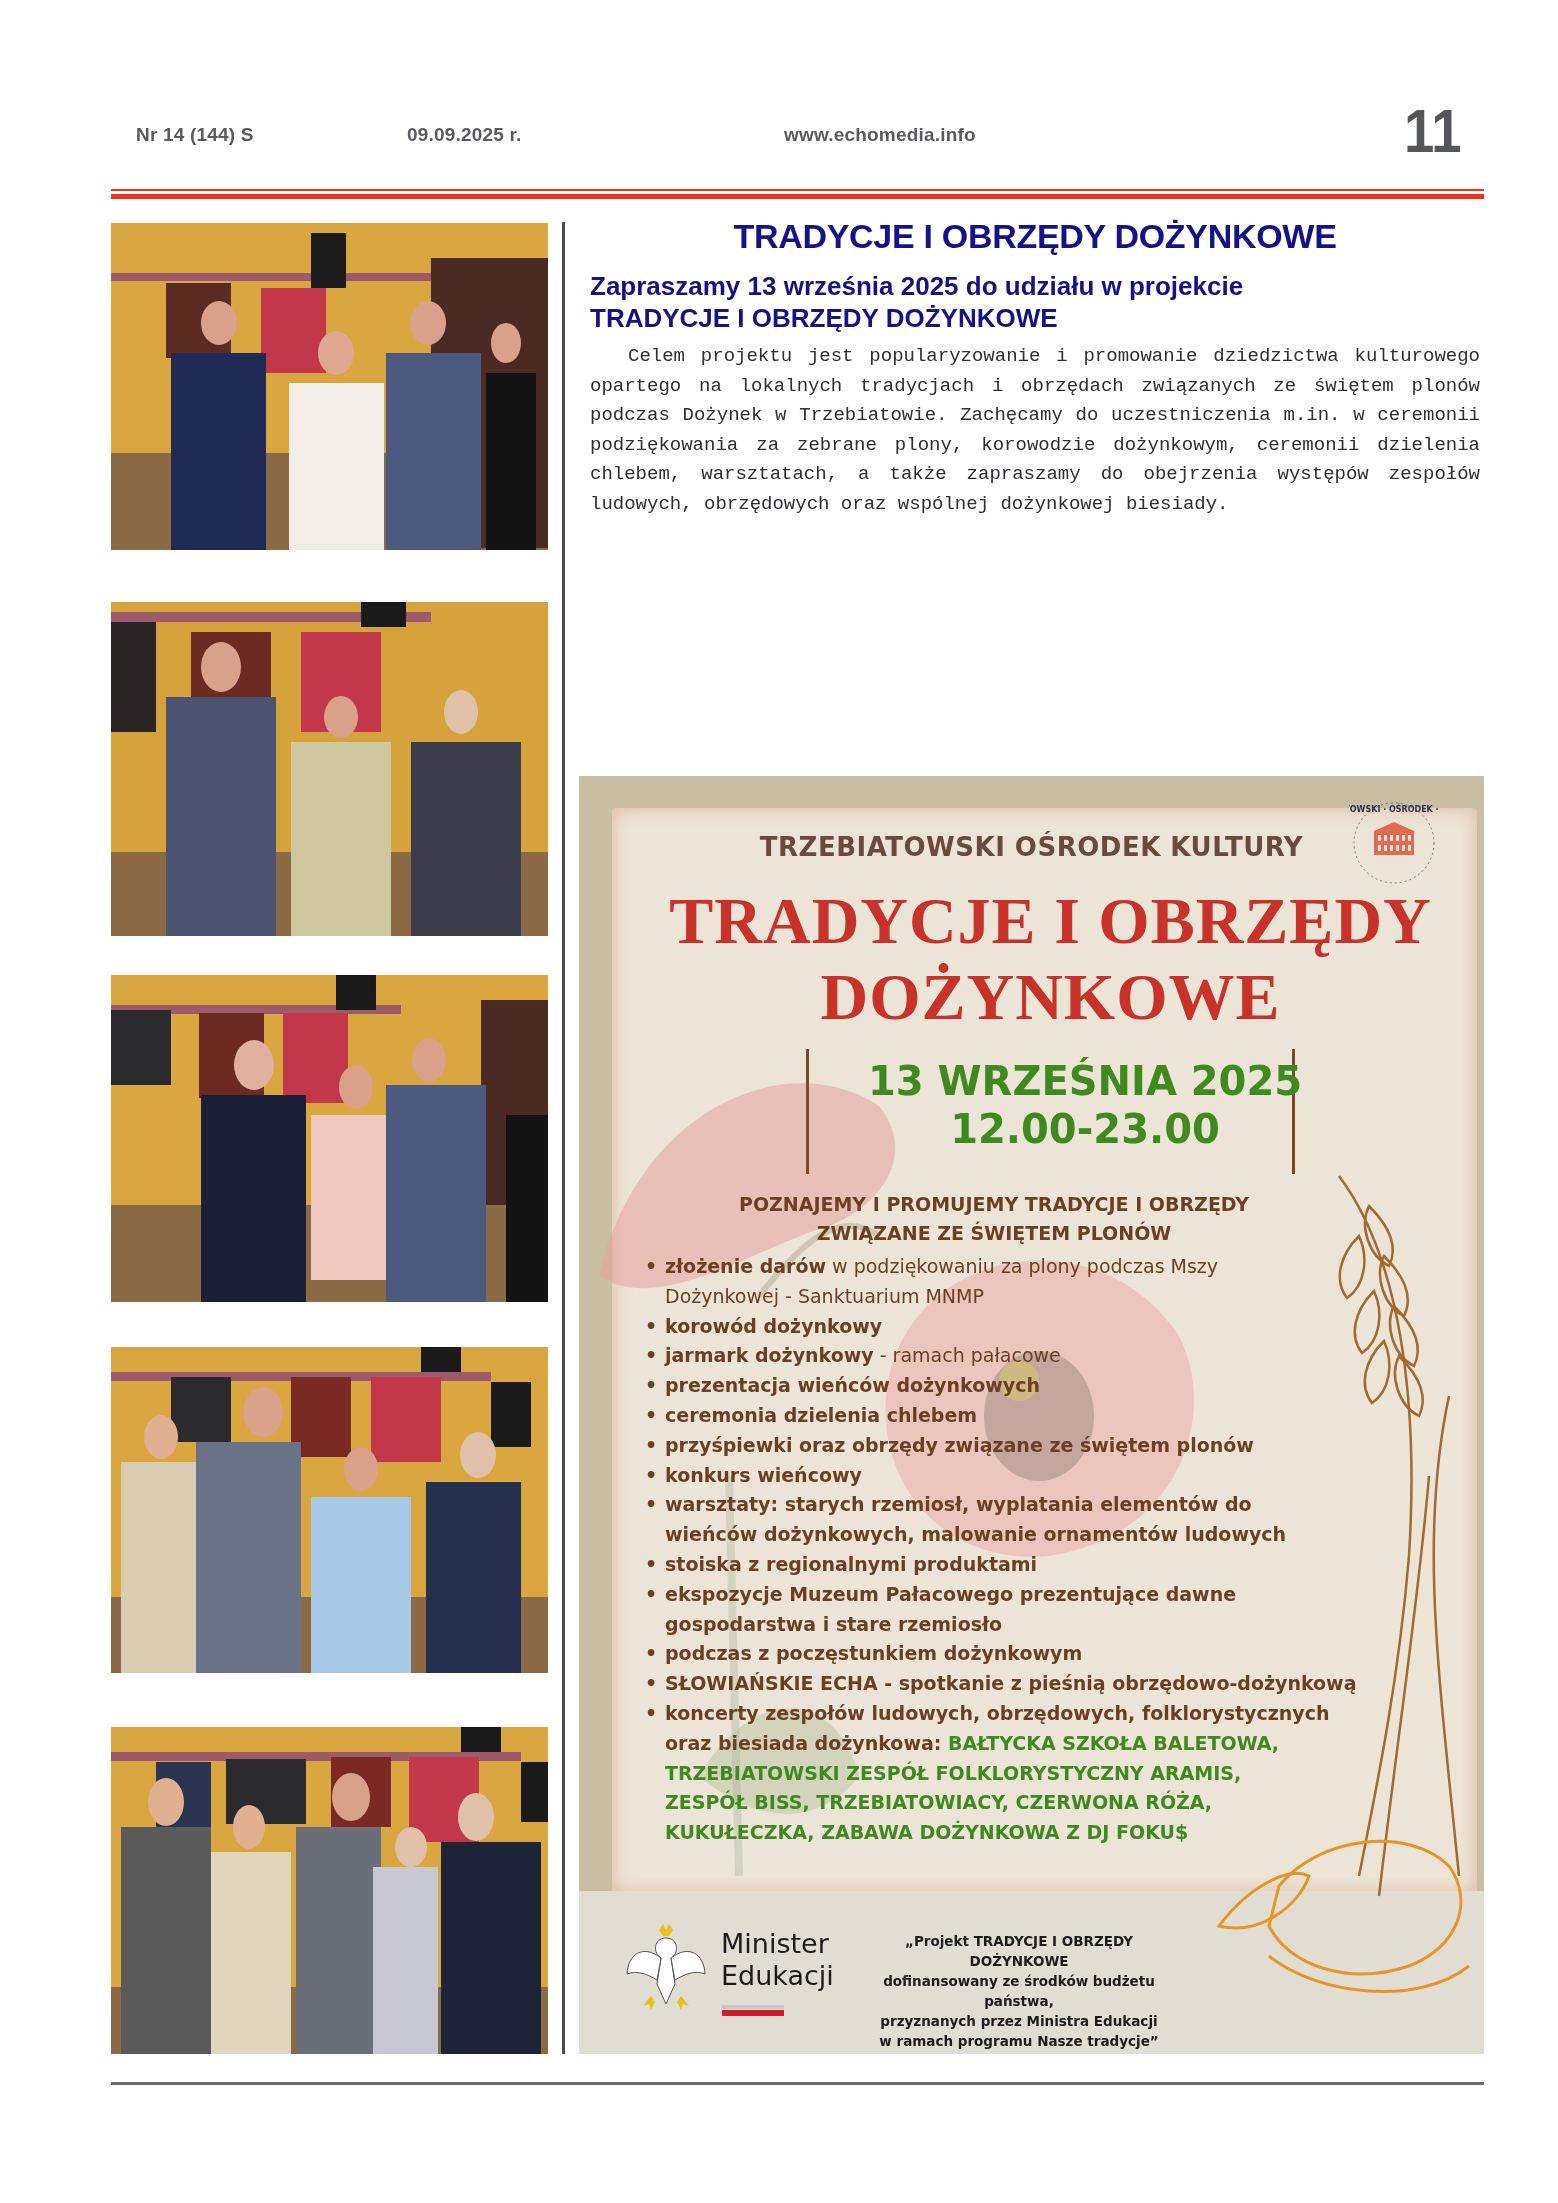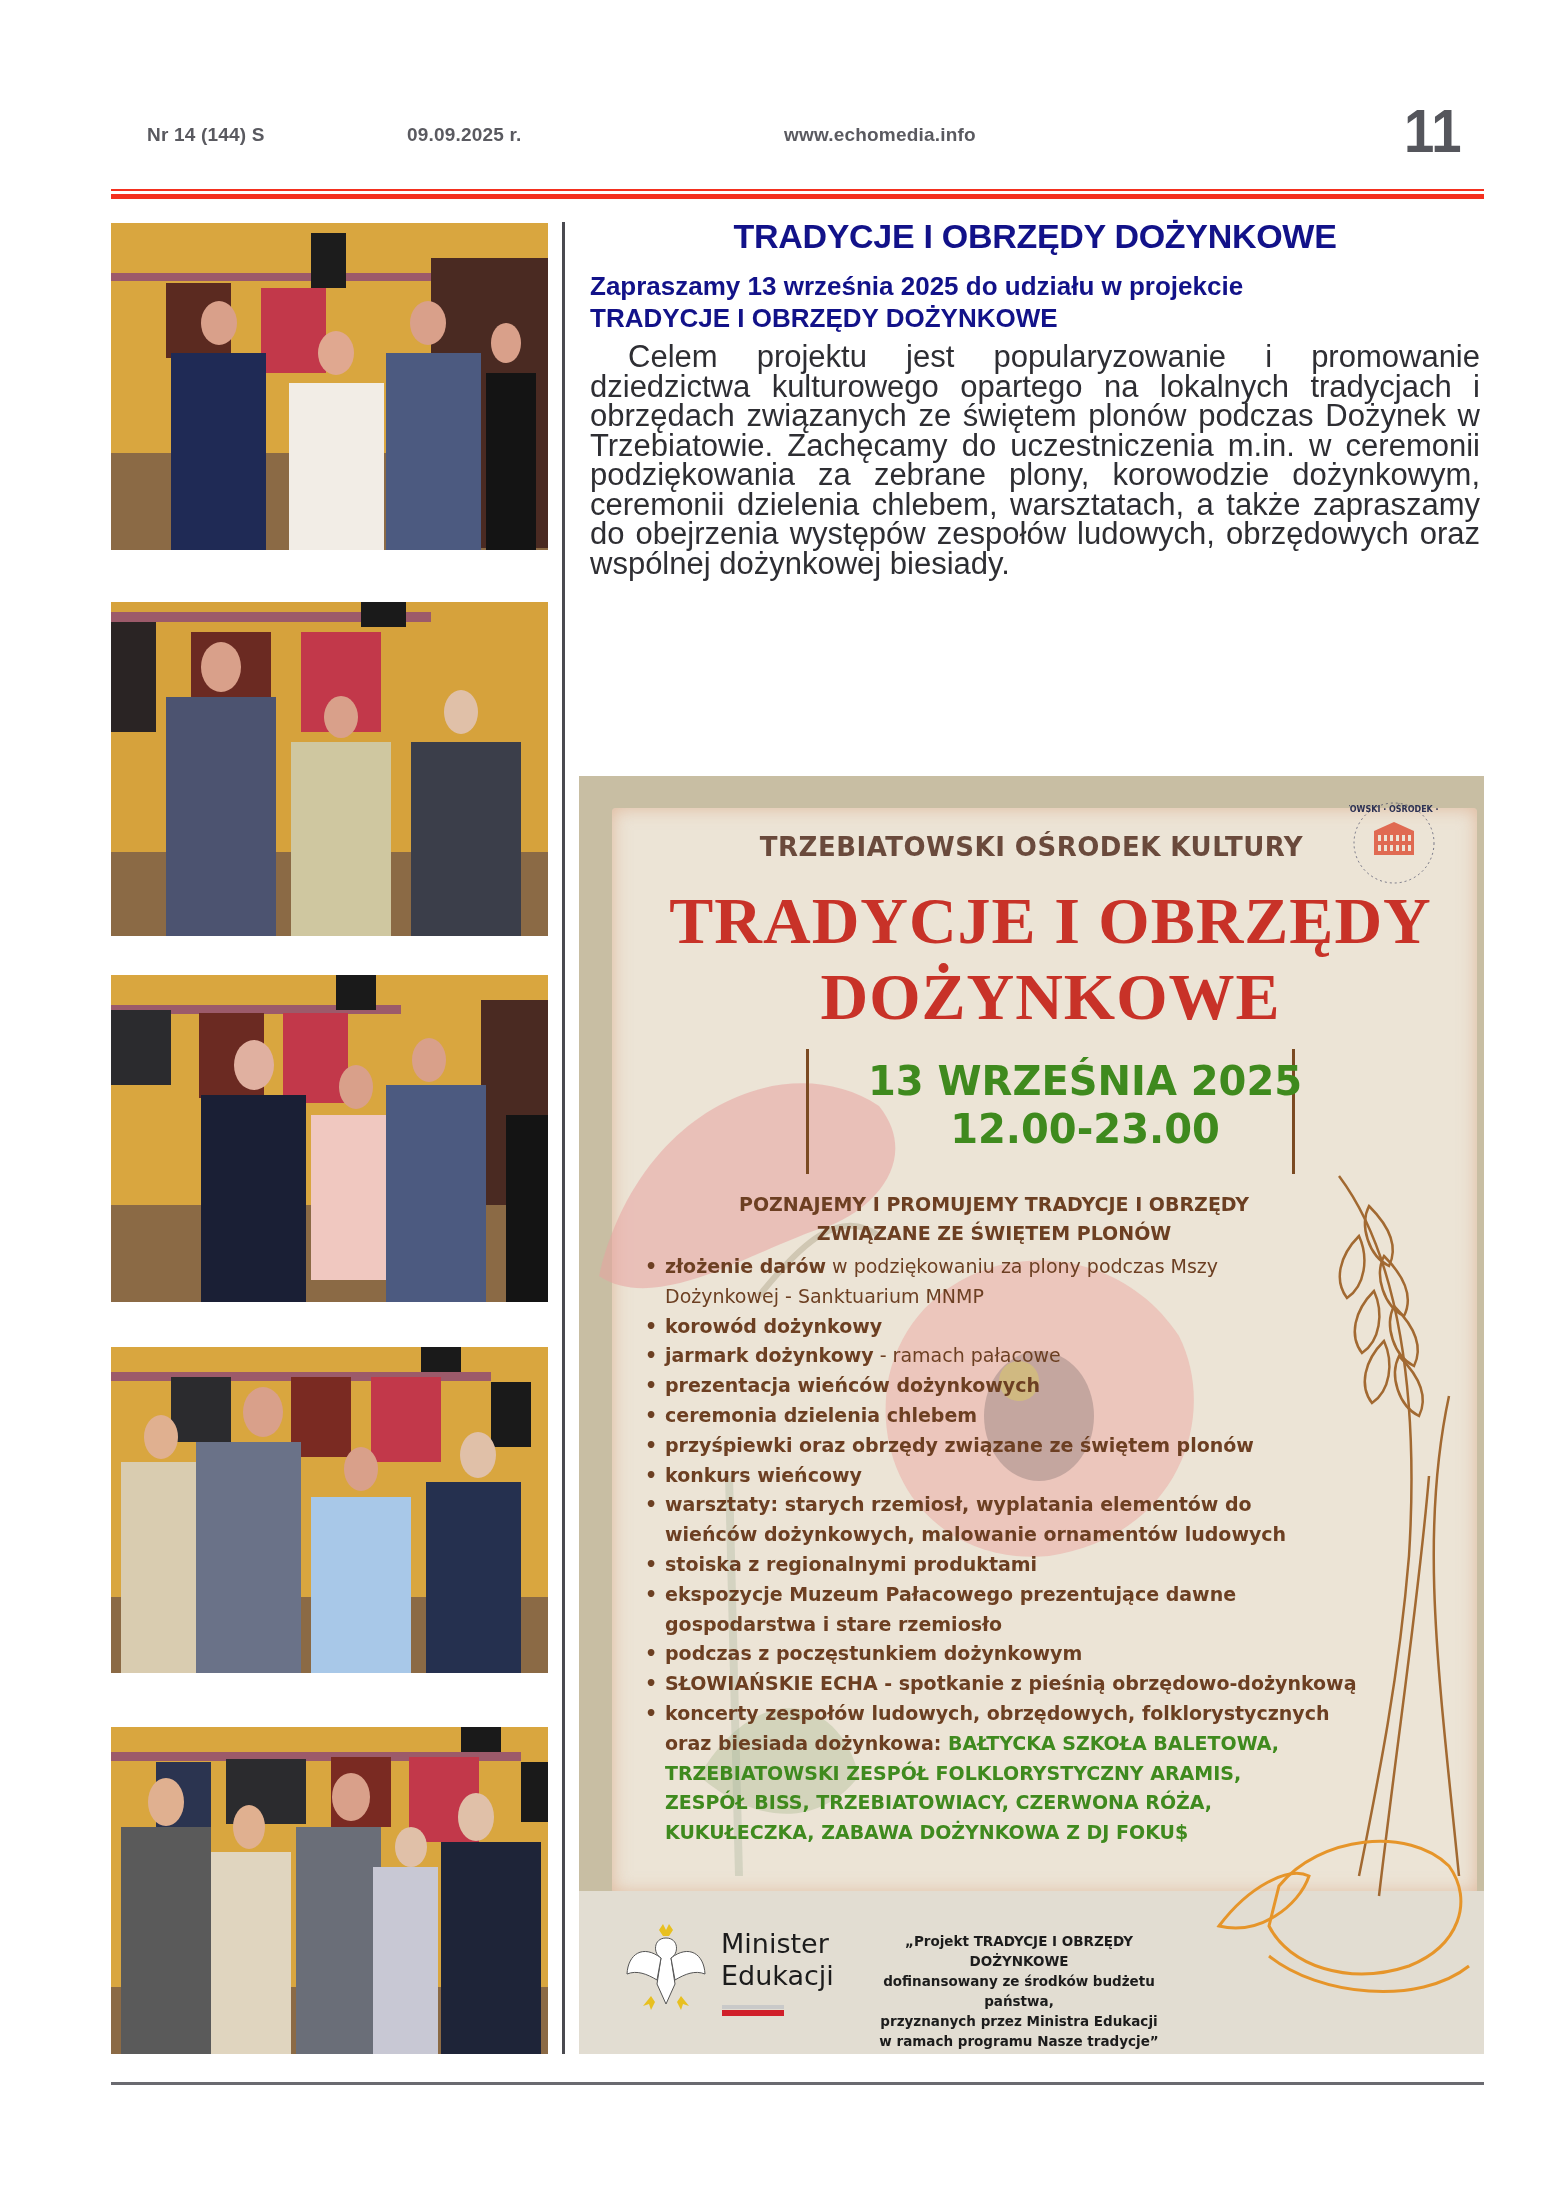--- a/index.html
+++ b/index.html
@@ -1,36 +1,36 @@
 <!DOCTYPE html>
 <html><head>
 <meta charset="utf-8">
 <style>
   html, body { margin: 0; padding: 0; background: #ffffff; }
   body { width: 1558px; height: 2203px; position: relative; overflow: hidden; font-family: "Liberation Sans", sans-serif; }
 
   
   .hdr-text { position: absolute; top: 124px; font-family: "Liberation Sans", sans-serif; font-weight: bold; font-size: 19px; color: #5a5a60; letter-spacing: 0.2px; }
-  #issue { left: 147px; }
+  #issue { left: 136px; }
   #date { left: 407px; }
   #site { left: 784px; }
   #pageno { position: absolute; left: 1404px; top: 100px; font-family: "Liberation Sans", sans-serif; font-weight: bold; font-size: 62px; color: #55565c; line-height: 1; transform: scaleX(0.88); transform-origin: left top; }
   .rule-thin { position: absolute; left: 111px; top: 189px; width: 1373px; height: 2px; background: #f4301f; }
   .rule-thick { position: absolute; left: 111px; top: 194px; width: 1373px; height: 5px; background: #f4301f; }
 
   
   .photo { position: absolute; left: 111px; width: 437px; overflow: hidden; background: #d7a33d; }
   .photo svg { display: block; width: 100%; height: 100%; }
   .vdivider { position: absolute; left: 562px; top: 222px; width: 3px; height: 1832px; background: #4a4a50; }
 
   
   .article { position: absolute; left: 590px; top: 216px; width: 890px; }
   .art-title { text-align: center; font-family: "Liberation Sans", sans-serif; font-weight: bold; font-size: 34px; color: #121289; margin: 0; letter-spacing: -0.3px; line-height: 40px; }
   .art-sub { font-family: "Liberation Sans", sans-serif; font-weight: bold; font-size: 26px; color: #121289; margin: 14px 0 0 0; line-height: 32px; }
-  .art-body { font-family: Liberation Sans, sans-serif; font-size: 31px; line-height: 29.5px; color: #2e2e33; text-align: justify; margin: 8px 0 0 0; text-indent: 38px; width: 890px; }
+  .art-body { font-family: Liberation Mono, monospace; font-size: 19px; line-height: 29.5px; color: #2e2e33; text-align: justify; margin: 8px 0 0 0; text-indent: 38px; width: 890px; }
   .art-quote { font-family: "Liberation Serif", serif; font-weight: bold; font-size: 26.5px; line-height: 26px; color: #2e2e33; text-align: justify; margin: 30px 0 0 0; text-indent: 38px; width: 890px; }
 
   
   .poster { position: absolute; left: 579px; top: 776px; width: 905px; height: 1278px; background: #c9bfa4; overflow: hidden; }
   .poster-bg { position: absolute; inset: 0; }
   .paper { position: absolute; left: 33px; top: 32px; width: 865px; height: 1085px; background: #ece4d6; border-radius: 4px; box-shadow: inset 0 0 18px rgba(214,150,110,0.55); }
   .lowband { position: absolute; left: 0; top: 1115px; width: 905px; height: 163px; background: #e2ddd2; }
   .p-org { position: absolute; left: 0; width: 905px; top: 56px; text-align: center; font-family: "DejaVu Sans", sans-serif; font-weight: bold; font-size: 26px; color: #6a4a3c; letter-spacing: 0.5px; }
   .p-title { position: absolute; left: 7px; width: 905px; text-align: center; font-family: Liberation Serif, serif; font-weight: bold; color: #c83228; font-size: 66px; line-height: 74px; letter-spacing: 1px; margin-left: 12px; }
   .p-title.l1 { top: 108px; }

